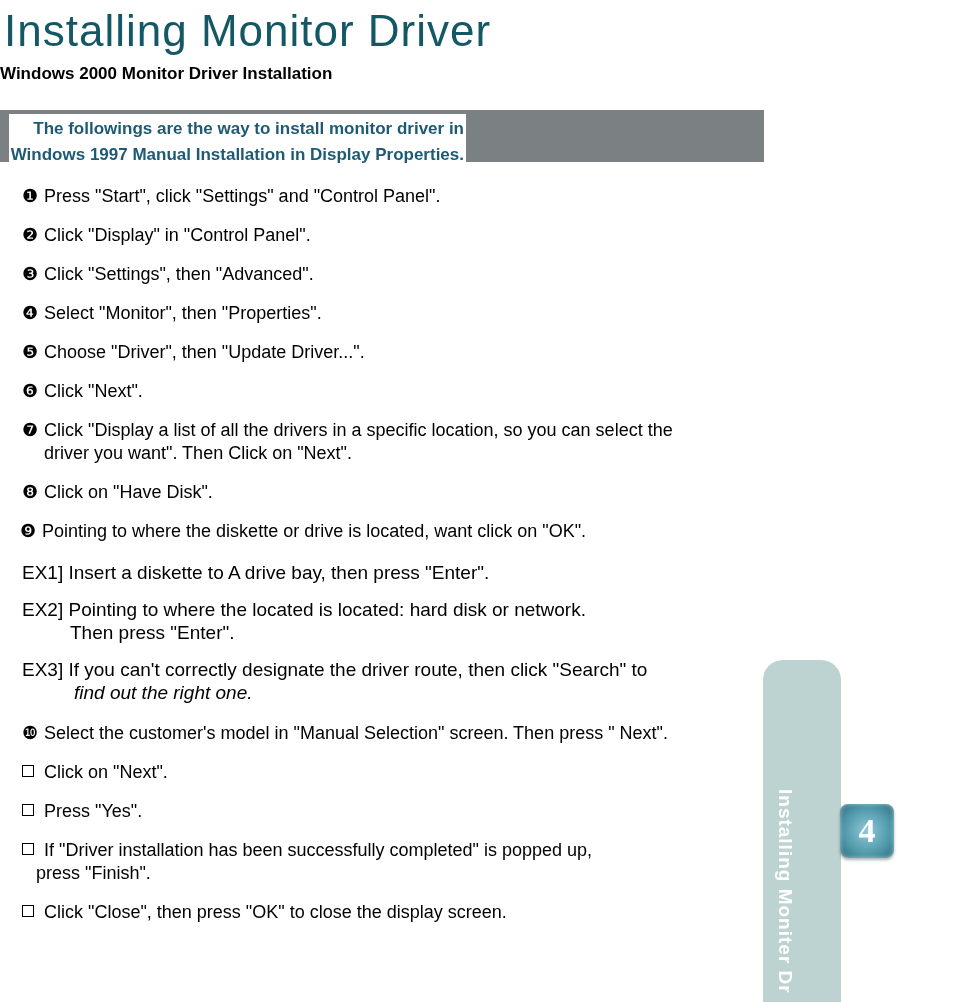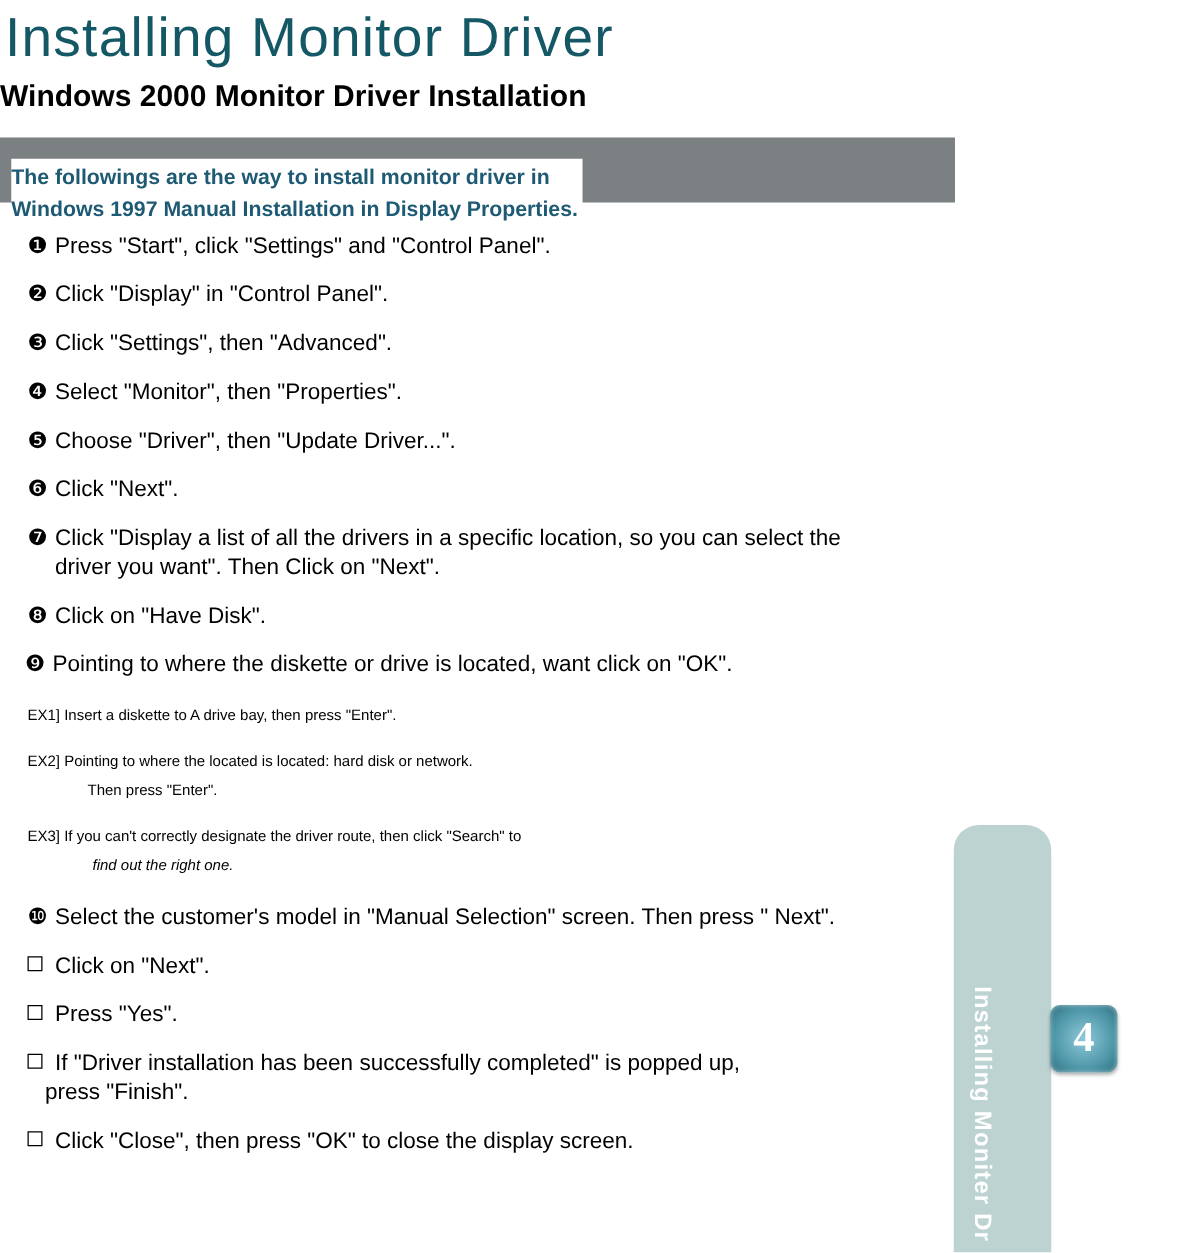--- a/index.html
+++ b/index.html
@@ -24,44 +24,45 @@
     left: 4px;
     font-size: 44px;
     letter-spacing: 1px;
     color: #145765;
     font-family: Verdana, Geneva, sans-serif;
   }
   .subtitle {
     position: absolute;
     top: 64px;
     left: 0;
-    font-size: 24px;
+    font-size: 17px;
     font-weight: bold;
     color: #000;
   }
   .intro-box {
     position: absolute;
     top: 110px;
     left: 0;
     width: 764px;
     height: 52px;
     background: #7b8082;
   }
   .intro-inner {
     position: absolute;
     left: 9px;
-    top: 17px;
+    top: 4px;
     background: #ffffff;
     padding: 2px 2px 2px 0;
     height: 52px;
     width: 455px;
     color: #1e5a74;
     font-weight: bold;
     font-size: 17px;
     line-height: 26px;
+    text-align: right;
   }
   .steps {
     position: absolute;
     top: 185px;
     left: 22px;
     width: 740px;
     font-size: 18px;
     color: #000;
     line-height: 23px;
   }
@@ -81,21 +82,21 @@
     left: 0;
     top: 4px;
     width: 12px;
     height: 12px;
     border: 1px solid #000;
     box-sizing: border-box;
   }
   .ex {
     margin-bottom: 14px;
     position: relative;
-    font-size: 12px;
+    font-size: 19px;
   }
   .ex .indent {
     display: block;
     padding-left: 48px;
   }
   .side-tab {
     position: absolute;
     right: 115px;
     bottom: 0;
     top: 660px;

